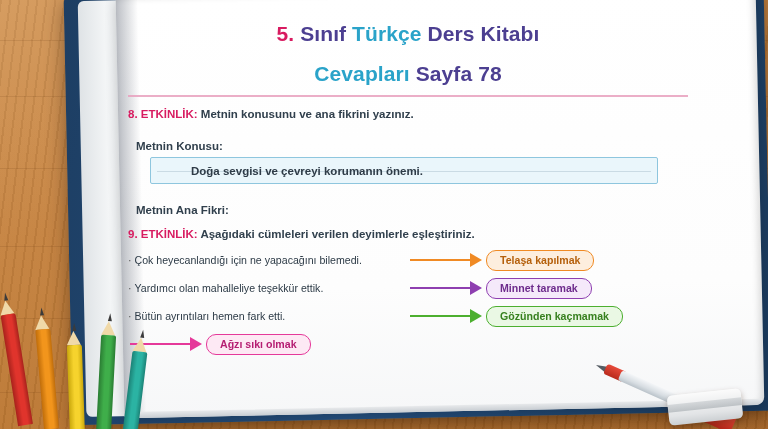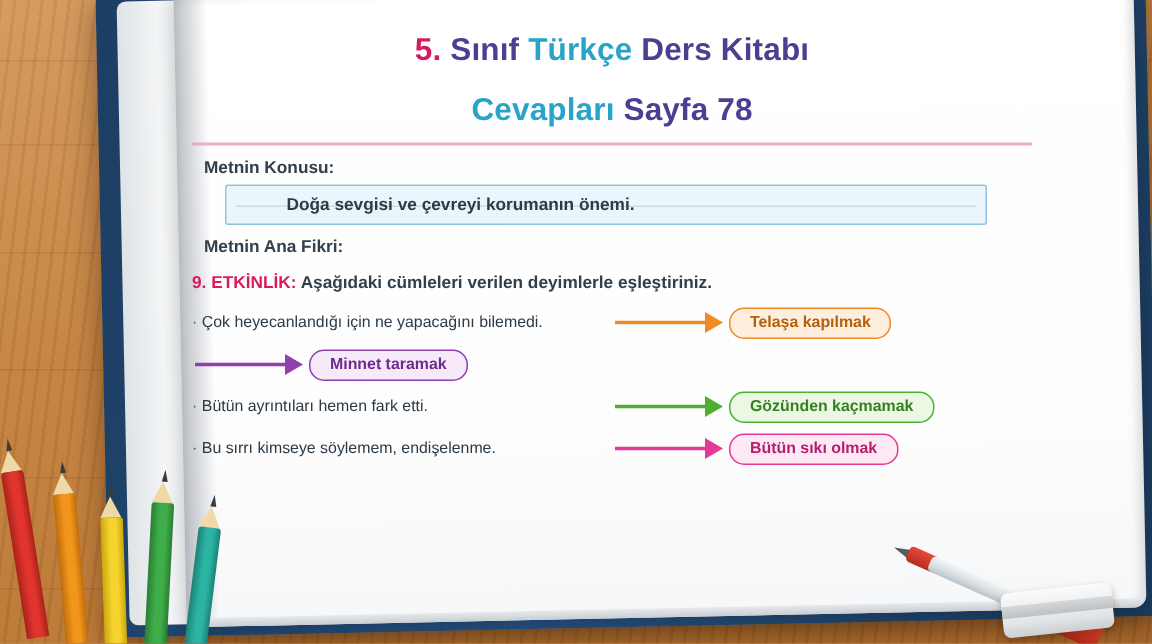--- a/index.html
+++ b/index.html
@@ -114,21 +114,21 @@
   .sect {
     margin-top: 11px;
     font-size: 11.5px;
     font-weight: bold;
     color: #333;
   }
   .sect .lbl-pink { color: #d81b60; }
   .sect .lbl-dark { color: #31404d; }
 
   .sub {
-    margin-top: 9px;
+    margin-top: 20px;
     margin-left: 8px;
     font-size: 11.5px;
     font-weight: bold;
     color: #31404d;
   }
 
   .answer-box {
     margin-top: 5px;
     margin-left: 22px;
     width: 506px;
@@ -311,20 +311,24 @@
       <span class="t-b">Türkçe</span>
       <span class="t-c">Ders Kitabı</span>
     </div>
     <div class="title title-2">
       <span class="t-d">Cevapları</span>
       <span class="t-e">Sayfa 78</span>
     </div>
 
     <div class="rule"></div>
 
+    <div class="sect">
+      <span class="lbl-pink">8. ETKİNLİK:</span>
+      <span class="lbl-dark">Metnin konusunu ve ana fikrini yazınız.</span>
+    </div>
 
     <div class="sub">Metnin Konusu:</div>
     <div class="answer-box">
       <div class="lineguide"></div>
       <div class="answer-text">Doğa sevgisi ve çevreyi korumanın önemi.</div>
     </div>
 
     <div class="sub">Metnin Ana Fikri:</div>
 
     <div class="sect sect2">
@@ -339,20 +343,21 @@
         <div class="m-arrow">
           <svg width="78" height="26" viewBox="0 0 78 26">
             <path d="M2 13 H62" stroke="#f08a24" stroke-width="2.2" fill="none"></path>
             <path d="M62 6 L74 13 L62 20 Z" fill="#f08a24"></path>
           </svg>
         </div>
         <div class="m-chip chip-orange">Telaşa kapılmak</div>
       </div>
 
       <div class="match-row">
+        <div class="m-left"><span class="dot">·</span><span>Yardımcı olan mahalleliye teşekkür ettik.</span></div>
         <div class="m-arrow">
           <svg width="78" height="26" viewBox="0 0 78 26">
             <path d="M2 13 H62" stroke="#8e3fb0" stroke-width="2.2" fill="none"></path>
             <path d="M62 6 L74 13 L62 20 Z" fill="#8e3fb0"></path>
           </svg>
         </div>
         <div class="m-chip chip-purple">Minnet taramak</div>
       </div>
 
       <div class="match-row">
@@ -360,28 +365,27 @@
         <div class="m-arrow">
           <svg width="78" height="26" viewBox="0 0 78 26">
             <path d="M2 13 H62" stroke="#4caf2f" stroke-width="2.2" fill="none"></path>
             <path d="M62 6 L74 13 L62 20 Z" fill="#4caf2f"></path>
           </svg>
         </div>
         <div class="m-chip chip-green">Gözünden kaçmamak</div>
       </div>
 
       <div class="match-row">
-        <div class="m-left"><span class="dot">·</span><span>Bu sırrı kimseye söylemem, endişelenme.</span></div>
         <div class="m-arrow">
           <svg width="78" height="26" viewBox="0 0 78 26">
             <path d="M2 13 H62" stroke="#e5399a" stroke-width="2.2" fill="none"></path>
             <path d="M62 6 L74 13 L62 20 Z" fill="#e5399a"></path>
           </svg>
         </div>
-        <div class="m-chip chip-pink">Bütün sıkı olmak</div>
+        <div class="m-chip chip-pink">Ağzı sıkı olmak</div>
       </div>
 
     </div>
   </div>
 
   <div id="pencils">
       <div class="pencil" style="left: 18px; top: 300px; transform: rotate(-9deg);">
         <div class="p-lead" style="border-bottom:8px solid #3b3b3b"></div>
         <div class="p-tip" style="border-bottom:14px solid #f0d9a8;"></div>
         <div class="p-body" style="height:112px;background:linear-gradient(90deg,#a8221c 0%,#e0342c 40%,#e0342c 68%,#a8221c 100%);"></div>

